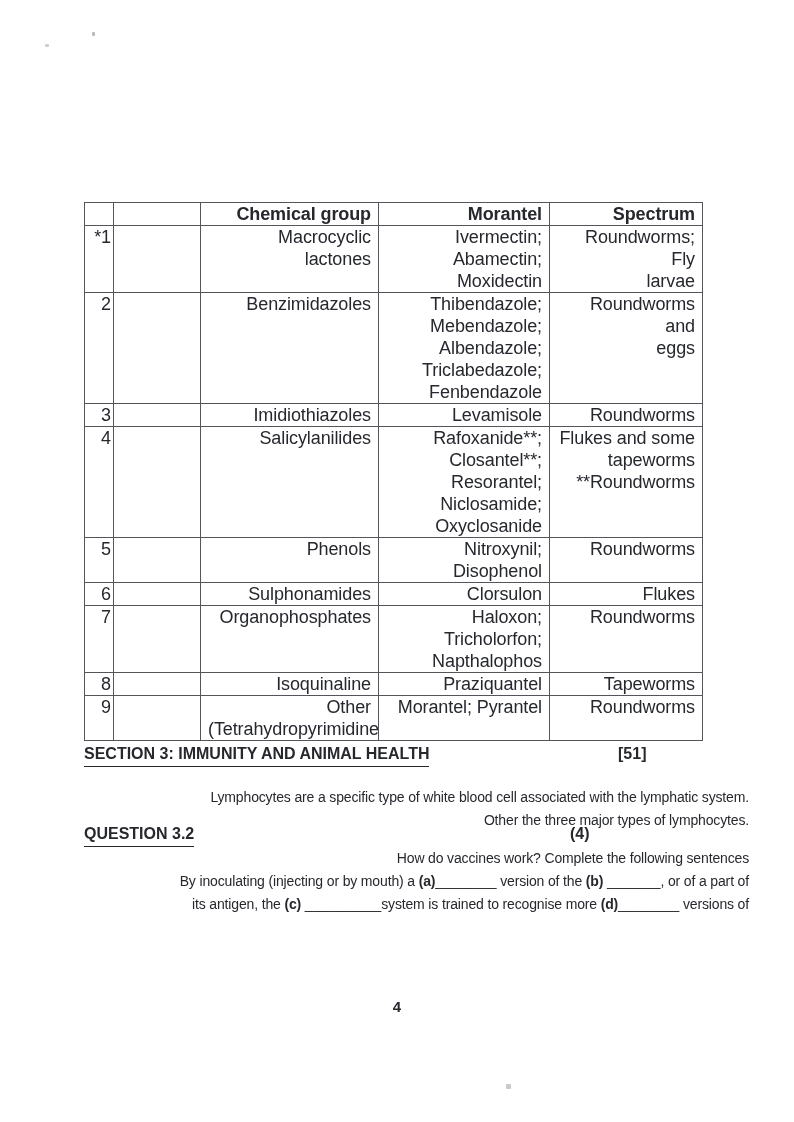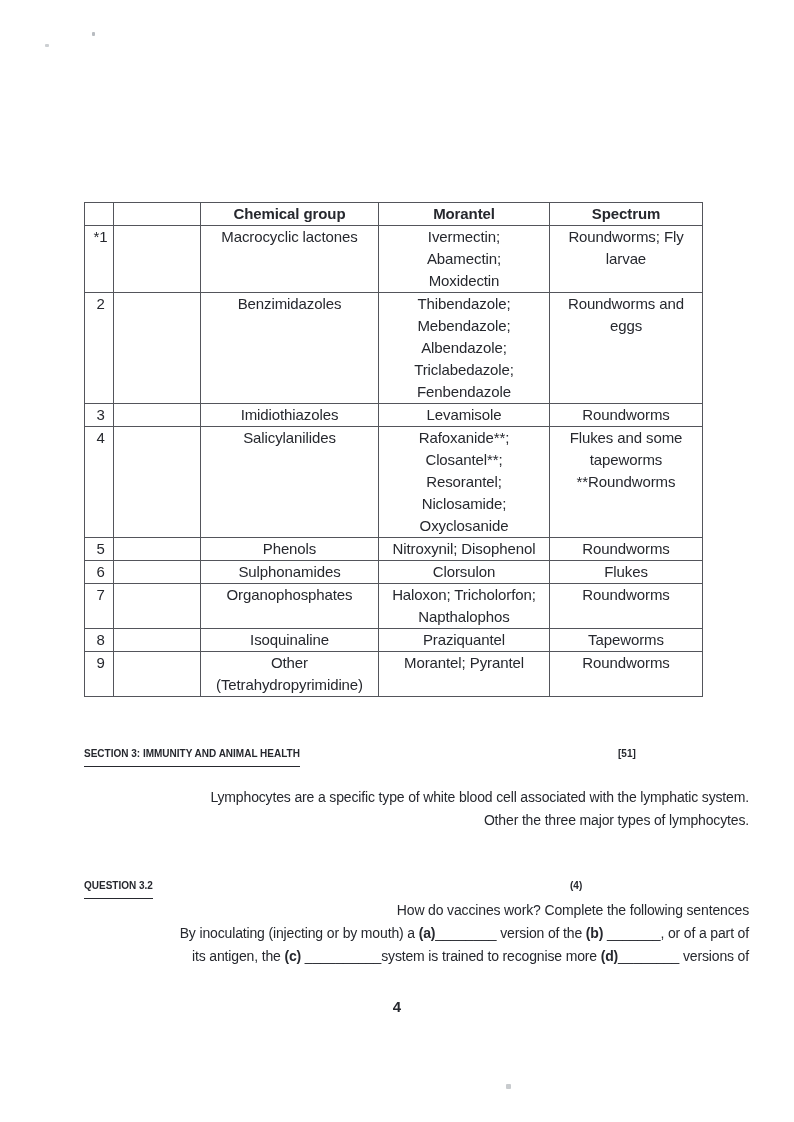--- a/index.html
+++ b/index.html
@@ -16,55 +16,55 @@
 
   
   table.remedy-table {
     position: absolute; left: 84px; top: 202px;
     width: 618px;
     border-collapse: collapse;
     table-layout: fixed;
   }
   table.remedy-table th, table.remedy-table td {
     border: 1px solid var(--line, #53555b);
-    font-size: 15px;
+    font-size: 18px;
     line-height: 22px;
     letter-spacing: -0.1px;
     padding: 0 7px;
     vertical-align: top;
-    text-align: center;
+    text-align: right;
     white-space: pre-line;
     font-weight: 400;
     overflow: hidden;
   }
   table.remedy-table th { font-weight: 700; }
   table.remedy-table td:first-child { padding-left: 5px; padding-right: 2px; }
 
   
   .hline {
     position: absolute; left: 84px; width: 665px;
-    font-size: 10px; font-weight: 700;
+    font-size: 16px; font-weight: 700;
     line-height: 23px; white-space: nowrap;
   }
   .utitle {
     display: inline-block;
     border-bottom: 1.6px solid var(--ink, #26282e);
     padding-bottom: 1px;
   }
   .pad-r { padding-right: 6px; }
   .marks { position: absolute; top: 0; font-weight: 700; }
   .m-sec { left: 534px; }   
   .m-q   { left: 486px; }   
 
   #section-row { top: 742px; }
 
   
   .qblock { position: absolute; left: 84px; width: 665px; }
   #q1 { top: 786px; }
-  #q2 { top: 874px; }
+  #q2 { top: 822px; }
   .qblock .hline { position: relative; left: 0; }
   .bodyline {
     font-size: 14px; line-height: 23px;
     letter-spacing: -0.15px; white-space: nowrap; text-align: right;
   }
   .bodyline .b { font-weight: 700; }
 
   
   .pagenum {
     position: absolute; top: 998px; left: 0; width: 794px;

